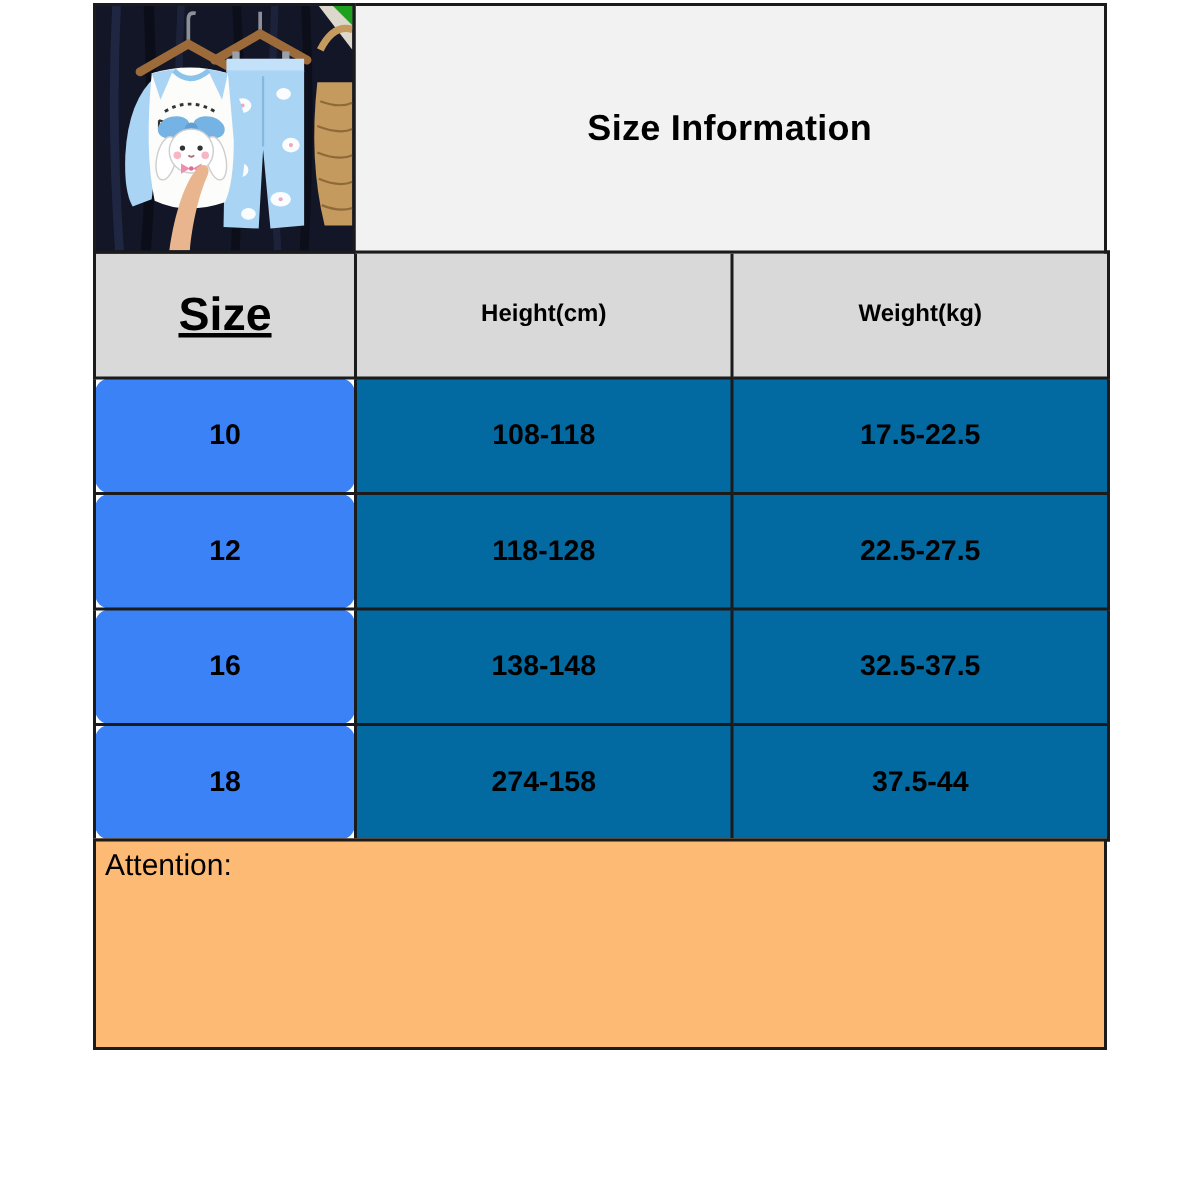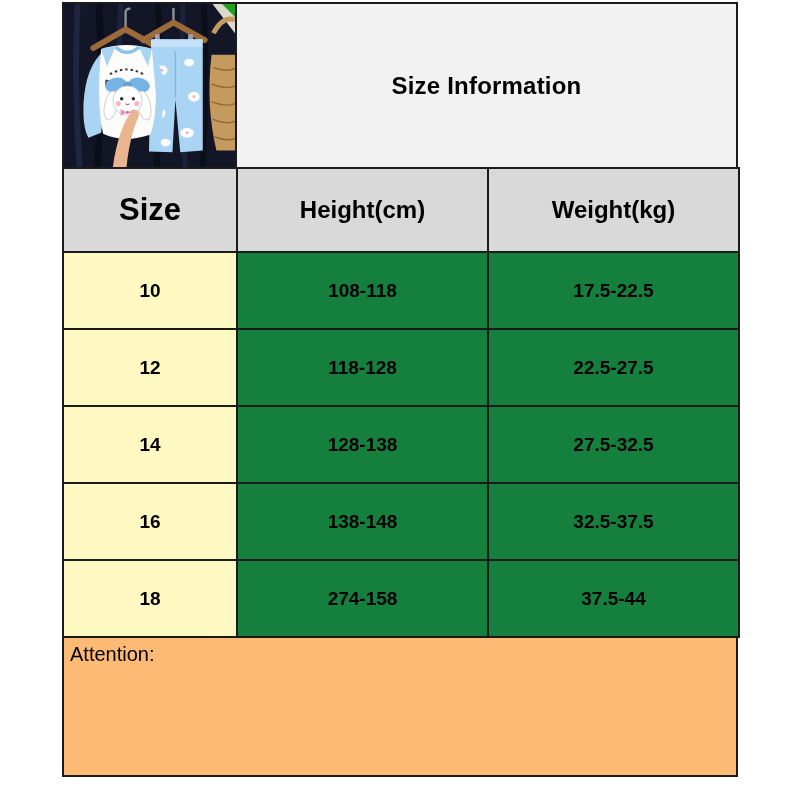--- a/index.html
+++ b/index.html
@@ -20,24 +20,24 @@
   .banner-title { font-size:24px; font-weight:700; letter-spacing:0.2px; }
 
   
   table.size-table { width:676px; border-collapse:collapse; margin-top:-2px;
                      table-layout:fixed; }
   .size-table col.c-size   { width:174px; }
   .size-table col.c-height { width:251px; }
   .size-table col.c-weight { width:251px; }
   .size-table th, .size-table td { border:2px solid #1b1b1b; text-align:center;
                                    vertical-align:middle; }
-  .size-table th { background:#d9d9d9; font-weight:700; font-size:24px; height:84px; }
-  .size-table th.th-size { font-size:31px; }
-  .size-table td { background:#15803d; font-weight:700; font-size:19px; height:77px; }
-  .size-table td.td-size { background:#fef9c3; }
+  .size-table th { background:#d9d9d9; font-weight:700; font-size:16px; height:84px; }
+  .size-table th.th-size { font-size:31px;text-decoration:underline; }
+  .size-table td { background:#0369a1; font-weight:700; font-size:19px; height:77px; }
+  .size-table td.td-size { background:#3b82f6;border-radius:11px; }
 
   
   .attention { margin-top:-2px; border:2px solid #1b1b1b; background:#fdba74;
                height:141px; padding:2px 6px; font-size:20px; line-height:28px; }
   .attention p { margin:0; }
 </style>
 </head>
 <body>
 
 <div class="sheet">
@@ -146,25 +146,20 @@
         <td class="td-size">10</td>
         <td>108-118</td>
         <td>17.5-22.5</td>
       </tr>
       <tr>
         <td class="td-size">12</td>
         <td>118-128</td>
         <td>22.5-27.5</td>
       </tr>
       <tr>
-        <td class="td-size">14</td>
-        <td>128-138</td>
-        <td>27.5-32.5</td>
-      </tr>
-      <tr>
         <td class="td-size">16</td>
         <td>138-148</td>
         <td>32.5-37.5</td>
       </tr>
       <tr>
         <td class="td-size">18</td>
         <td>274-158</td>
         <td>37.5-44</td>
       </tr>
     </tbody>

